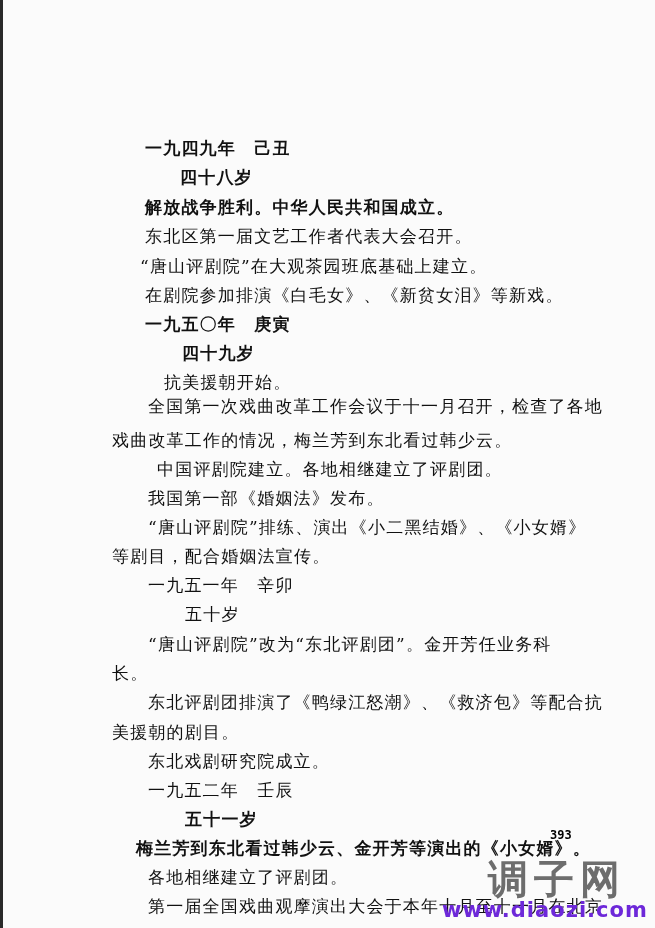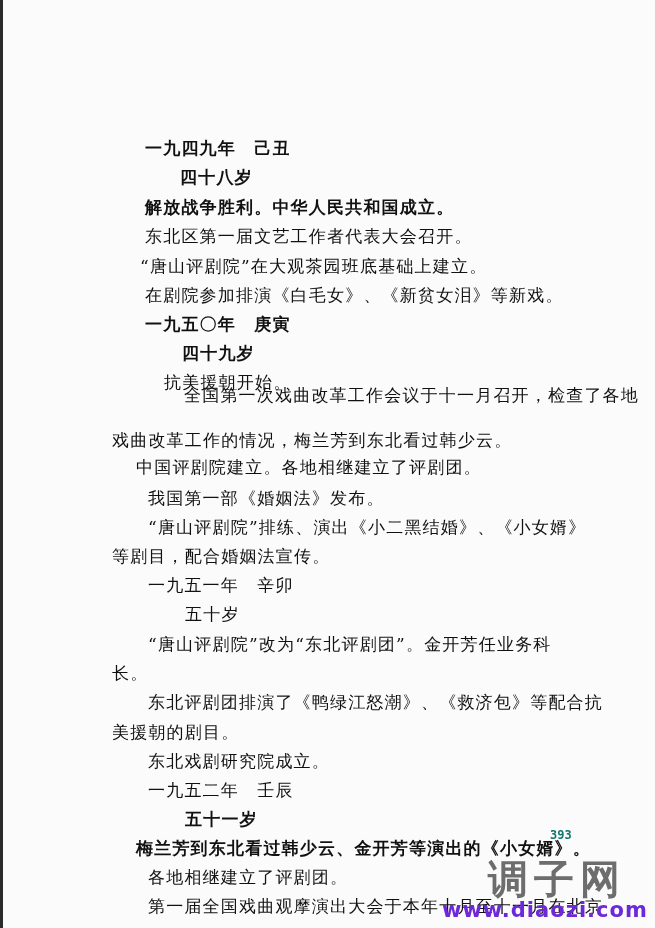--- a/index.html
+++ b/index.html
@@ -17,21 +17,21 @@
       position: absolute; left: 0; top: 0; width: 655px; height: 736px;
     }
     .line {
       position: absolute; white-space: nowrap;
       font-size: 17px; line-height: 20px; letter-spacing: 1.2px;
     }
     .bold { font-weight: bold; }
     .page-number {
       position: absolute; left: 550px; top: 838px;
       font-family: "DejaVu Sans Mono", monospace; font-weight: bold;
-      font-size: 12px; color: #0f766e;
+      font-size: 12px; color: #000000;
     }
     .wm-title {
       position: absolute; left: 488px; top: 852px;
       font-family: Liberation Sans, sans-serif; font-weight: bold;
       font-size: 40px; color: #6d6d6d; letter-spacing: 6px;
     }
     .wm-url {
       position: absolute; left: 442px; top: 898px;
       font-family: "DejaVu Sans", sans-serif; font-weight: bold;
       font-size: 21px; color: #6d28d9; letter-spacing: 1px;
@@ -45,23 +45,23 @@
 <div class="page">
   <div class="line bold" style="left:145px;top:138px;">一九四九年　己丑</div>
   <div class="line bold" style="left:180px;top:167px;">四十八岁</div>
   <div class="line bold" style="left:145px;top:197px;">解放战争胜利。中华人民共和国成立。</div>
   <div class="line" style="left:145px;top:226px;">东北区第一届文艺工作者代表大会召开。</div>
   <div class="line" style="left:140px;top:256px;">“唐山评剧院”在大观茶园班底基础上建立。</div>
   <div class="line" style="left:145px;top:285px;">在剧院参加排演《白毛女》、《新贫女泪》等新戏。</div>
   <div class="line bold" style="left:145px;top:314px;">一九五〇年　庚寅</div>
   <div class="line bold" style="left:182px;top:343px;">四十九岁</div>
   <div class="line" style="left:156px;top:372px;margin-left:8px;">抗美援朝开始。</div>
-  <div class="line" style="left:148px;top:385px;margin-left:36px;">全国第一次戏曲改革工作会议于十一月召开，检查了各地</div>
+  <div class="line" style="left:148px;top:396px;">全国第一次戏曲改革工作会议于十一月召开，检查了各地</div>
   <div class="line" style="left:112px;top:430px;">戏曲改革工作的情况，梅兰芳到东北看过韩少云。</div>
-  <div class="line" style="left:136px;top:459px;font-family:Liberation Mono, monospace;">中国评剧院建立。各地相继建立了评剧团。</div>
+  <div class="line" style="left:157px;top:459px;">中国评剧院建立。各地相继建立了评剧团。</div>
   <div class="line" style="left:148px;top:488px;">我国第一部《婚姻法》发布。</div>
   <div class="line" style="left:148px;top:517px;">“唐山评剧院”排练、演出《小二黑结婚》、《小女婿》</div>
   <div class="line" style="left:112px;top:546px;">等剧目，配合婚姻法宣传。</div>
   <div class="line" style="left:148px;top:575px;">一九五一年　辛卯</div>
   <div class="line" style="left:185px;top:604px;">五十岁</div>
   <div class="line" style="left:148px;top:634px;">“唐山评剧院”改为“东北评剧团”。金开芳任业务科</div>
   <div class="line" style="left:112px;top:663px;">长。</div>
   <div class="line" style="left:148px;top:692px;">东北评剧团排演了《鸭绿江怒潮》、《救济包》等配合抗</div>
   <div class="line" style="left:112px;top:722px;">美援朝的剧目。</div>
   <div class="line" style="left:148px;top:751px;">东北戏剧研究院成立。</div>

